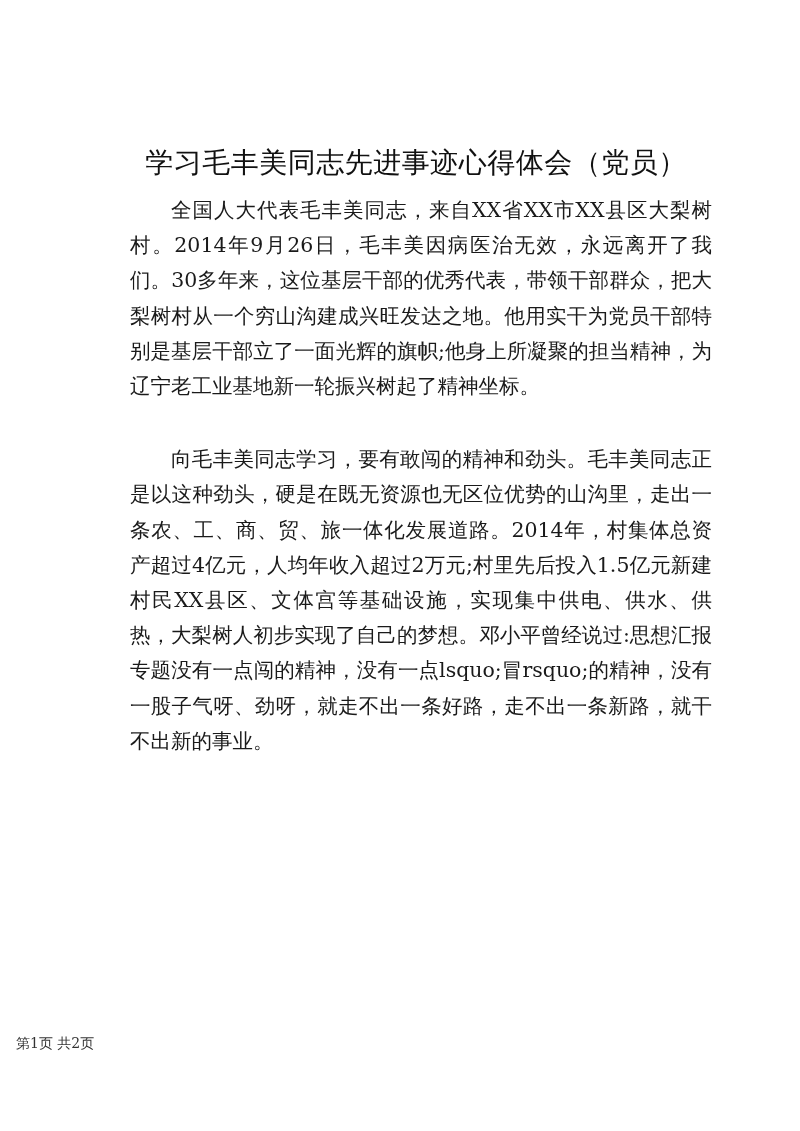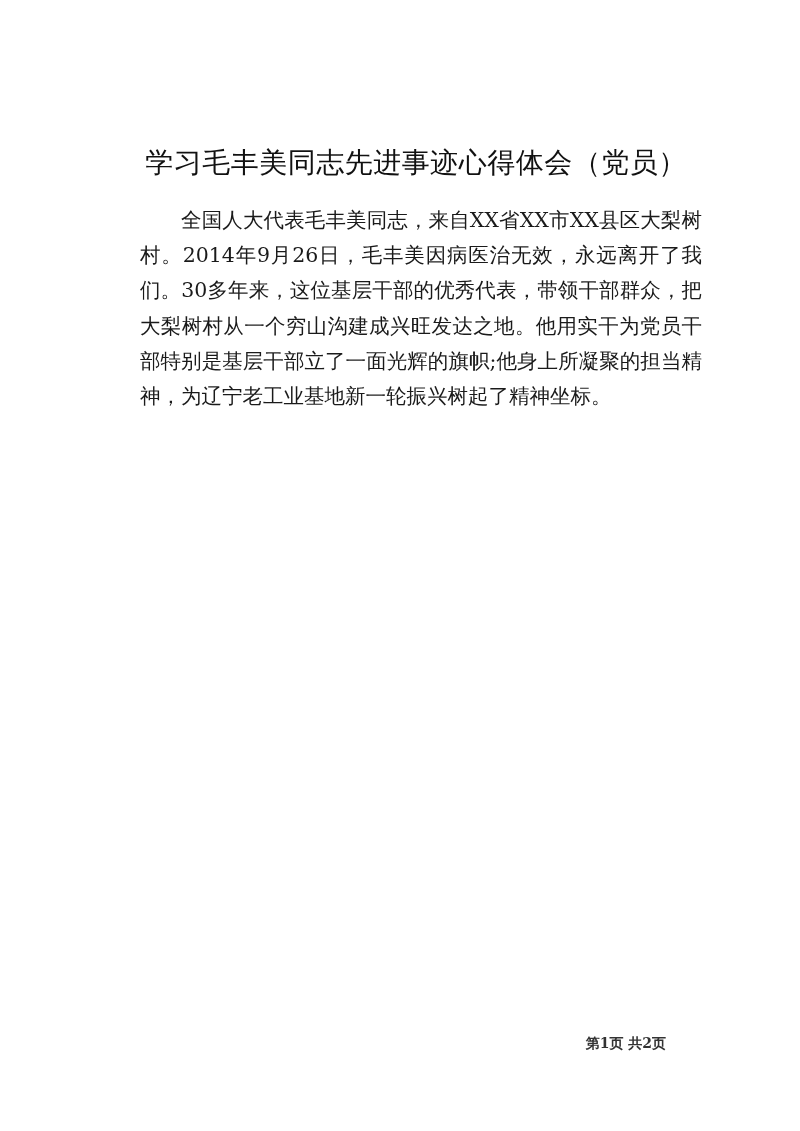--- a/index.html
+++ b/index.html
@@ -13,33 +13,34 @@
     font-family: "DejaVu Sans", sans-serif;
     font-size: 28px; line-height: 40px; color: #111111;
     letter-spacing: 0.5px;
   }
   .body-text {
     position: absolute; left: 108px; top: 187px; width: 594px;
     font-family: "DejaVu Serif", serif;
     font-size: 20.5px; color: #1a1a1a;
   }
   .para {
-    margin: 16px; text-indent: 2em; line-height: 35.2px;
+    margin: 6px; text-indent: 2em; line-height: 35.2px;
     text-align: justify; text-justify: inter-character;
     word-break: break-all;
   }
   .para + .para { margin-top: 38px; }
   .para:nth-of-type(3) { margin-top: 34px; }
   .footer {
-    position: absolute; left: 0; top: 1035px; width: 650px; text-align: right;
-    font-family: "DejaVu Serif", serif; font-size: 14px; color: #333333; font-weight: bold;
+    position: absolute; left: 0; top: 1035px; width: 650px; text-align: left;
+    font-family: "DejaVu Serif", serif; font-size: 14px; color: #333333;
   }
 </style>
 </head>
 <body>
 
 <div class="page">
   <div class="title">学习毛丰美同志先进事迹心得体会（党员）</div>
   <div class="body-text">
     <p class="para">全国人大代表毛丰美同志，来自XX省XX市XX县区大梨树村。2014年9月26日，毛丰美因病医治无效，永远离开了我们。30多年来，这位基层干部的优秀代表，带领干部群众，把大梨树村从一个穷山沟建成兴旺发达之地。他用实干为党员干部特别是基层干部立了一面光辉的旗帜;他身上所凝聚的担当精神，为辽宁老工业基地新一轮振兴树起了精神坐标。</p>
+    <p class="para">向毛丰美同志学习，要有敢闯的精神和劲头。毛丰美同志正是以这种劲头，硬是在既无资源也无区位优势的山沟里，走出一条农、工、商、贸、旅一体化发展道路。2014年，村集体总资产超过4亿元，人均年收入超过2万元;村里先后投入1.5亿元新建村民XX县区、文体宫等基础设施，实现集中供电、供水、供热，大梨树人初步实现了自己的梦想。邓小平曾经说过:思想汇报专题没有一点闯的精神，没有一点lsquo;冒rsquo;的精神，没有一股子气呀、劲呀，就走不出一条好路，走不出一条新路，就干不出新的事业。</p>
   </div>
   <div class="footer">第1页 共2页</div>
 </div>
 
 </body></html>

